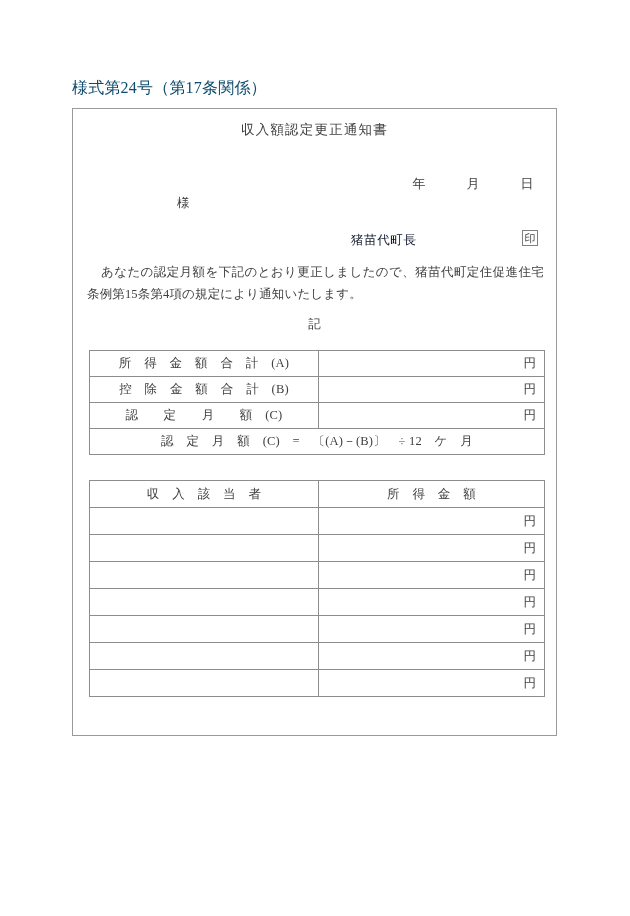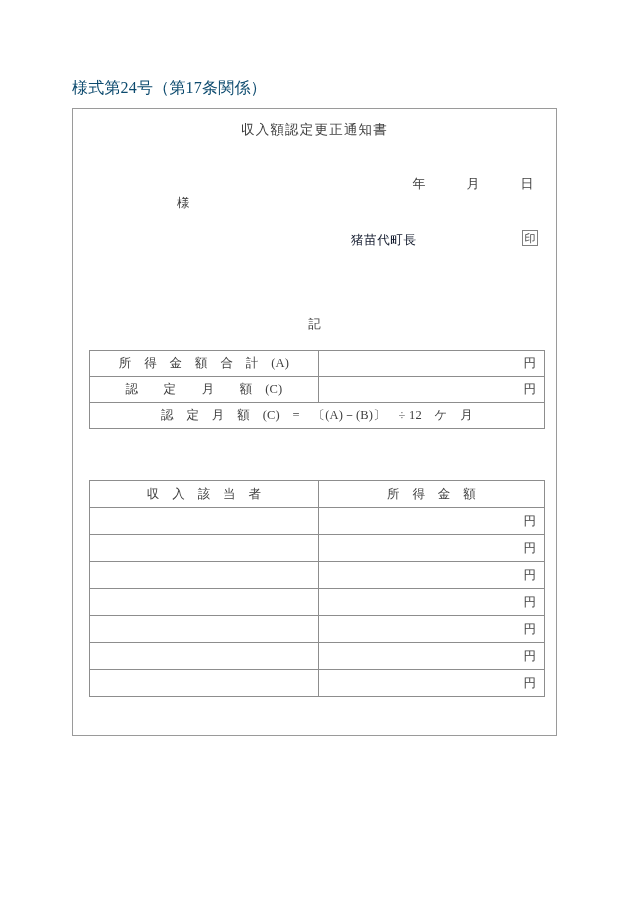--- a/index.html
+++ b/index.html
@@ -186,30 +186,35 @@
 
   <div class="date-line">年　　　月　　　日</div>
 
   <div class="recipient-line">様</div>
 
   <div class="issuer-row">
     <span class="issuer-name">猪苗代町長</span>
     <span class="seal-box">印</span>
   </div>
 
+  <div class="body-paragraph">あなたの認定月額を下記のとおり更正しましたので、猪苗代町定住促進住宅条例第15条第4項の規定により通知いたします。</div>
 
   <div class="ki-mark">記</div>
 
   <table class="doc-table" id="income-table">
     <tbody>
       <tr>
         <td class="label-cell">所　得　金　額　合　計　(A)</td>
         <td class="value-cell">円</td>
       </tr>
       <tr>
+        <td class="label-cell">控　除　金　額　合　計　(B)</td>
+        <td class="value-cell">円</td>
+      </tr>
+      <tr>
         <td class="label-cell">認　　定　　月　　額　(C)</td>
         <td class="value-cell">円</td>
       </tr>
       <tr>
         <td class="formula-cell" colspan="2">認　定　月　額　(C)　=　〔(A)－(B)〕　÷ 12　ケ　月</td>
       </tr>
     </tbody>
   </table>
 
   <table class="doc-table" id="recipients-table">

